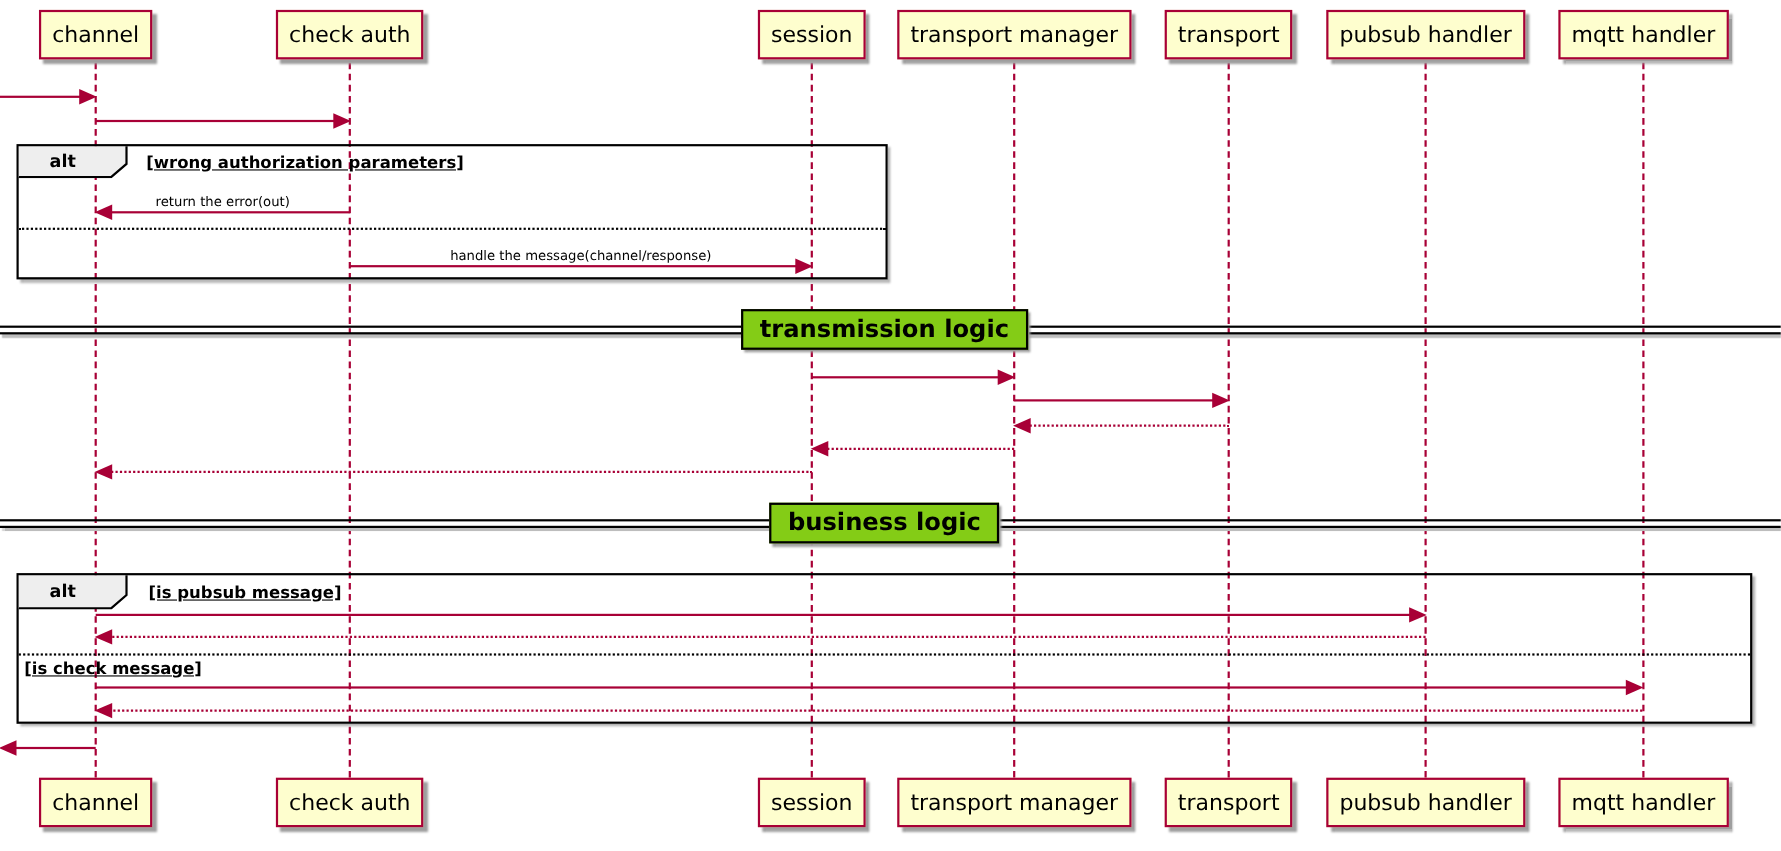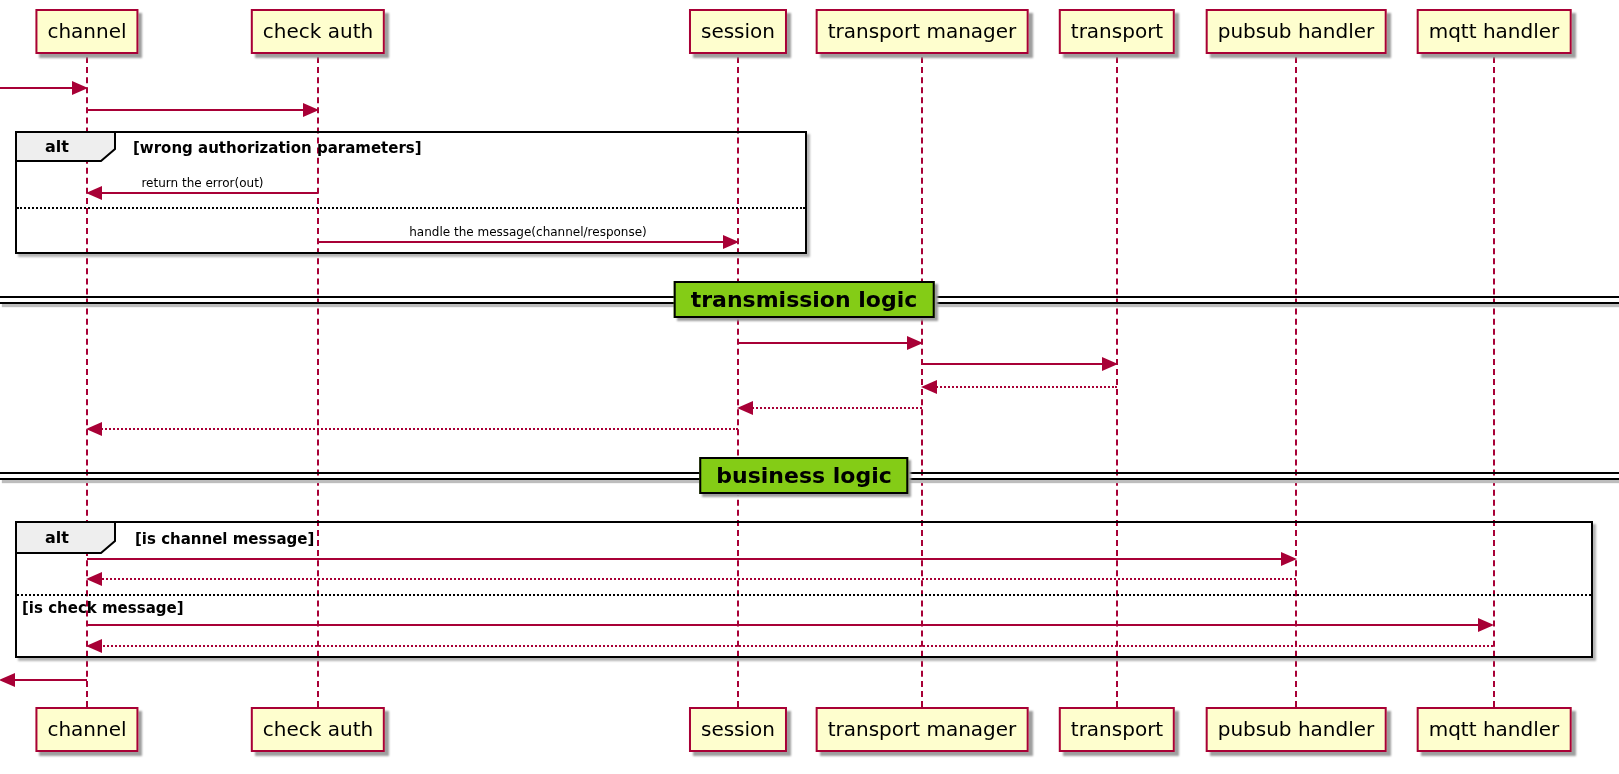--- a/index.html
+++ b/index.html
@@ -45,21 +45,21 @@
     position:absolute;border:2px solid #000;
     box-shadow:3px 3px 2px #b5b5b5;
   }
   .frame .sep{position:absolute;left:0;right:0;height:0;border-top:2px dotted #000;}
   .alt-tab{position:absolute;top:0;left:0;}
   .alt-text{
     position:absolute;top:4px;left:28px;
     font-weight:bold;font-size:16px;
   }
   .cond{
-    position:absolute;font-weight:bold;font-size:15px;white-space:nowrap;
+    position:absolute;font-weight:bold;font-size:15px;white-space:nowrap;text-decoration:underline;
   }
 
   
   .msg{position:absolute;height:2px;}
   .msg .line{position:absolute;top:0;left:0;right:0;height:0;border-top:2px solid #A80036;}
   .msg.dotted .line{border-top-style:dotted;}
   .msg.right .line{right:7px;}
   .msg.left  .line{left:7px;}
   .head{position:absolute;width:0;height:0;top:-6px;}
   .head-r{right:-1px;border-top:7px solid transparent;border-bottom:7px solid transparent;border-left:16px solid #A80036;}
@@ -92,21 +92,21 @@
     <div class="alt-text">alt</div>
     <div class="cond" style="left:116px;top:6px">[wrong authorization parameters]</div>
     <div class="sep" style="top:74px"></div>
   </div>
 
   <div class="frame" style="left:15px;top:521px;width:1574px;height:133px">
     <svg class="alt-tab" width="100" height="31" viewBox="0 0 100 31">
       <path d="M-1,-1 L98,-1 L98,18 L84,30 L-1,30 Z" fill="#EEEEEE" stroke="#000000" stroke-width="2"></path>
     </svg>
     <div class="alt-text" style="top:5px">alt</div>
-    <div class="cond" style="left:118px;top:7px">[is channel message]</div>
+    <div class="cond" style="left:118px;top:7px">[is pubsub message]</div>
     <div class="sep" style="top:71px"></div>
     <div class="cond" style="left:5px;top:76px">[is check message]</div>
   </div>
 
   <div class="msg solid right" style="left:0;top:87px;width:87px">
     <div class="line"></div>
     <div class="head head-r"></div>
   </div>
 
   <div class="msg solid right" style="left:87px;top:109px;width:231px">

